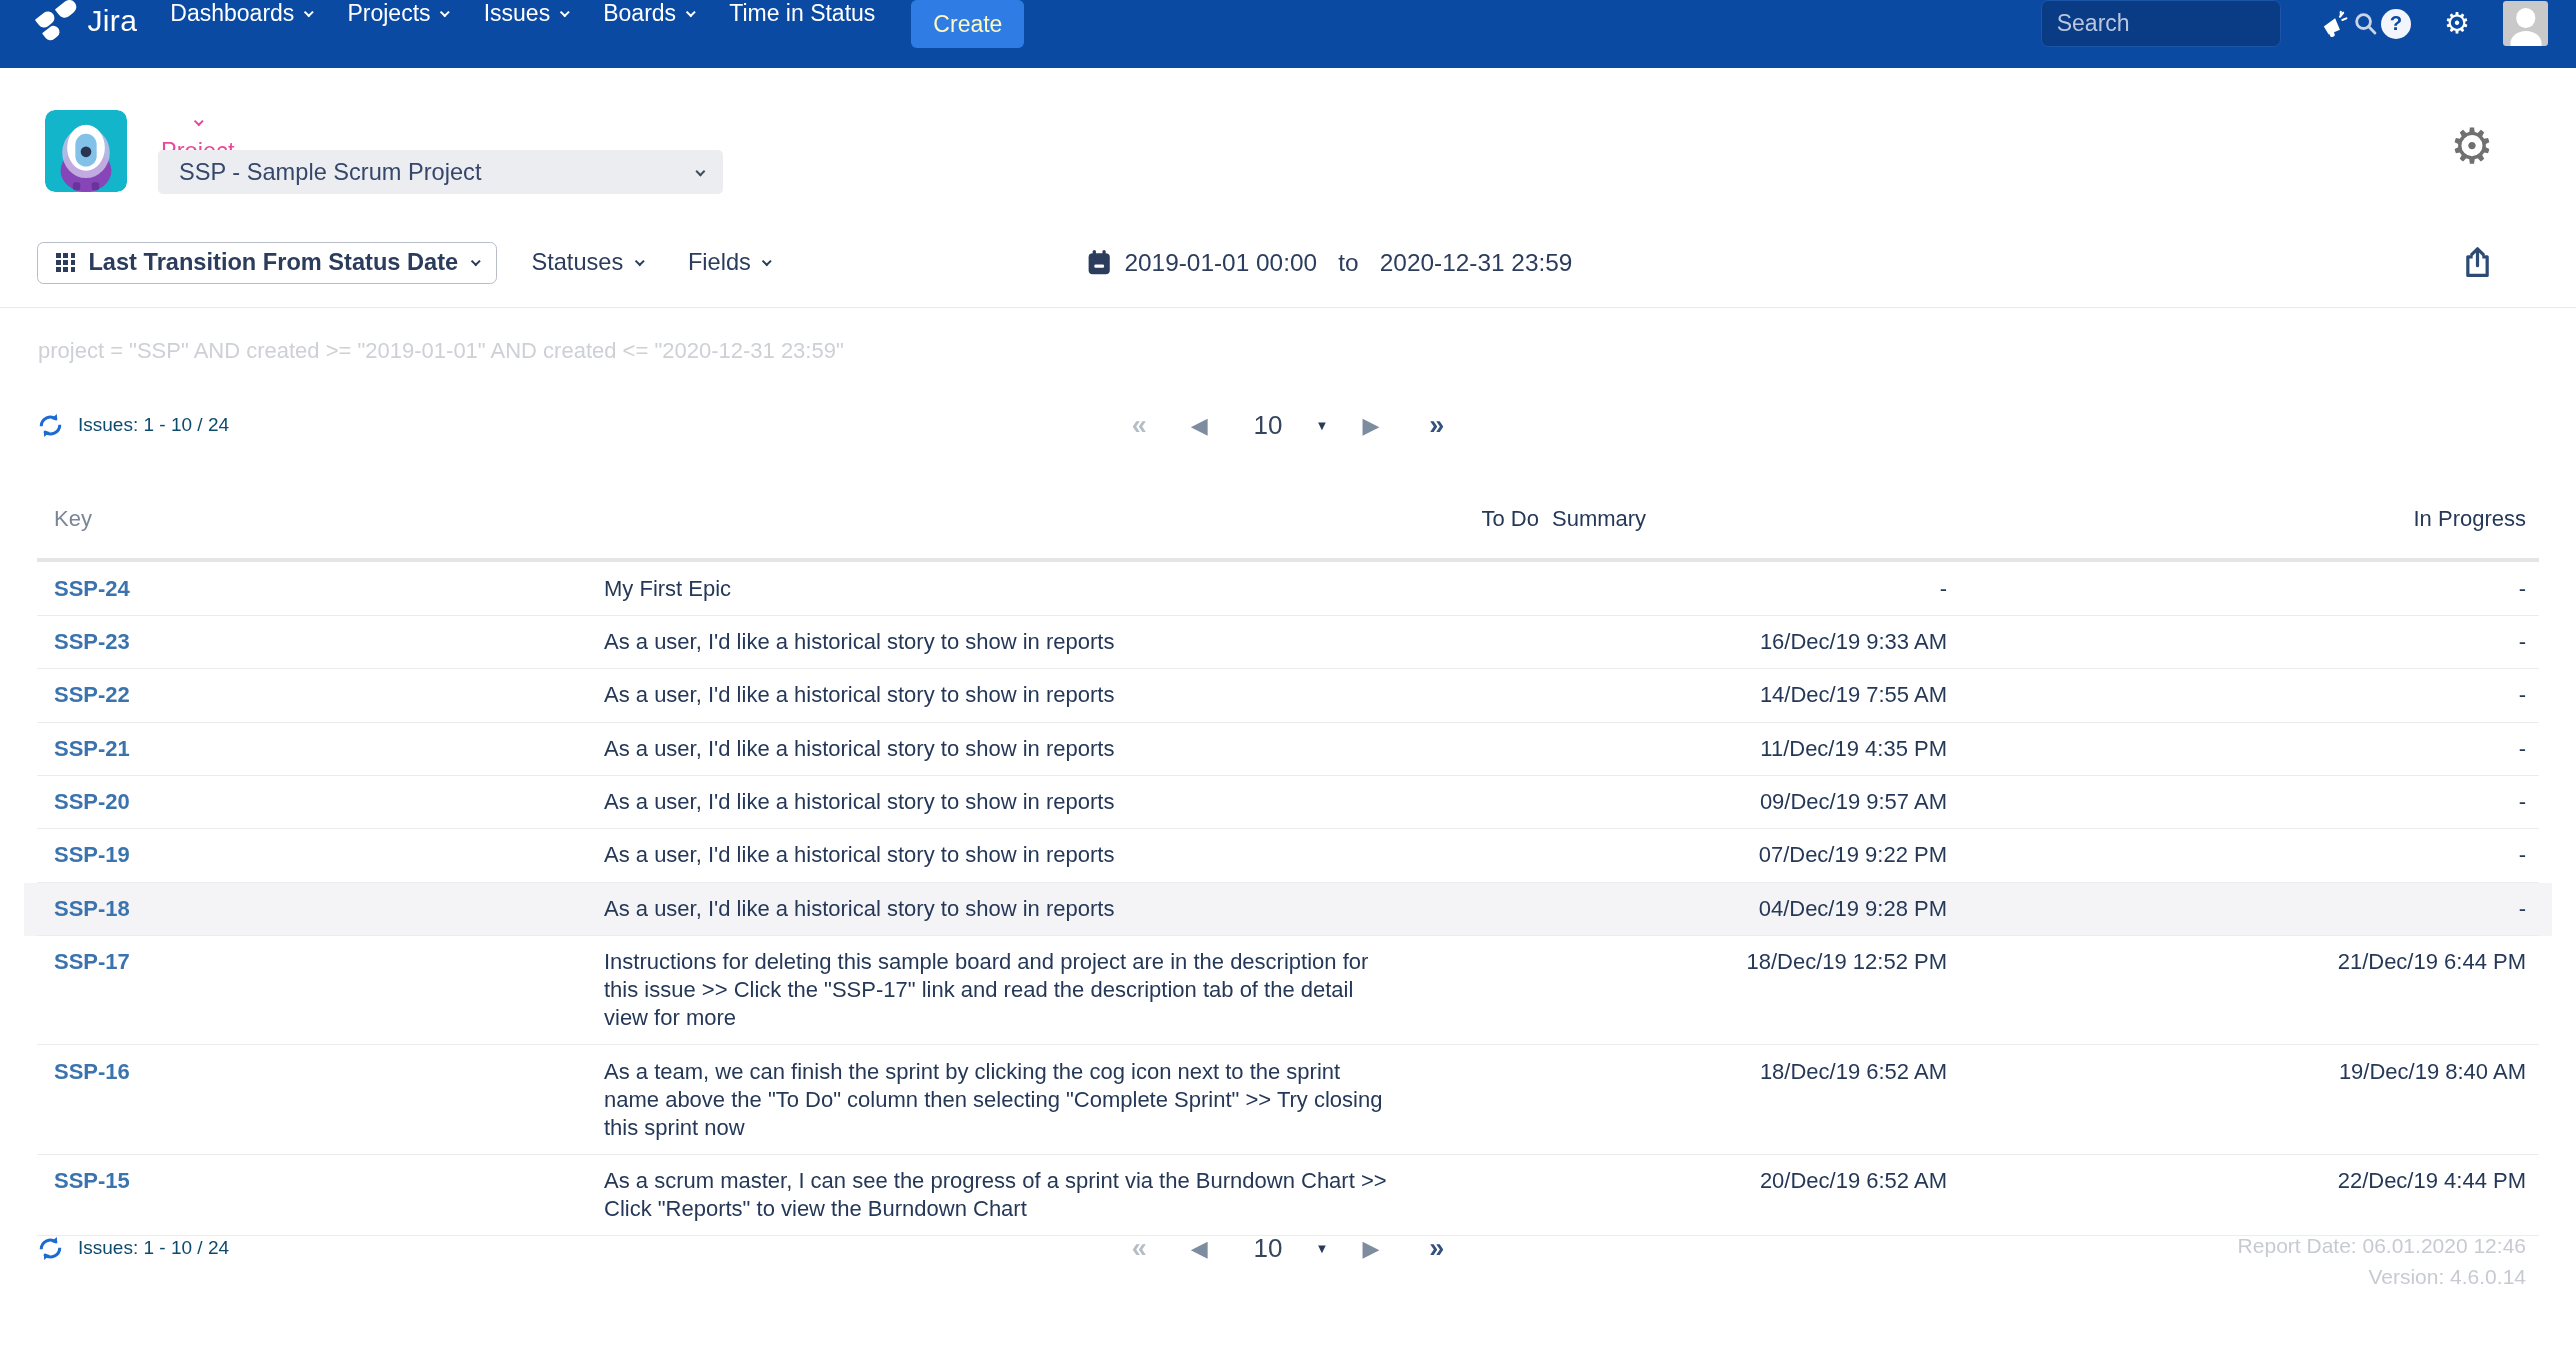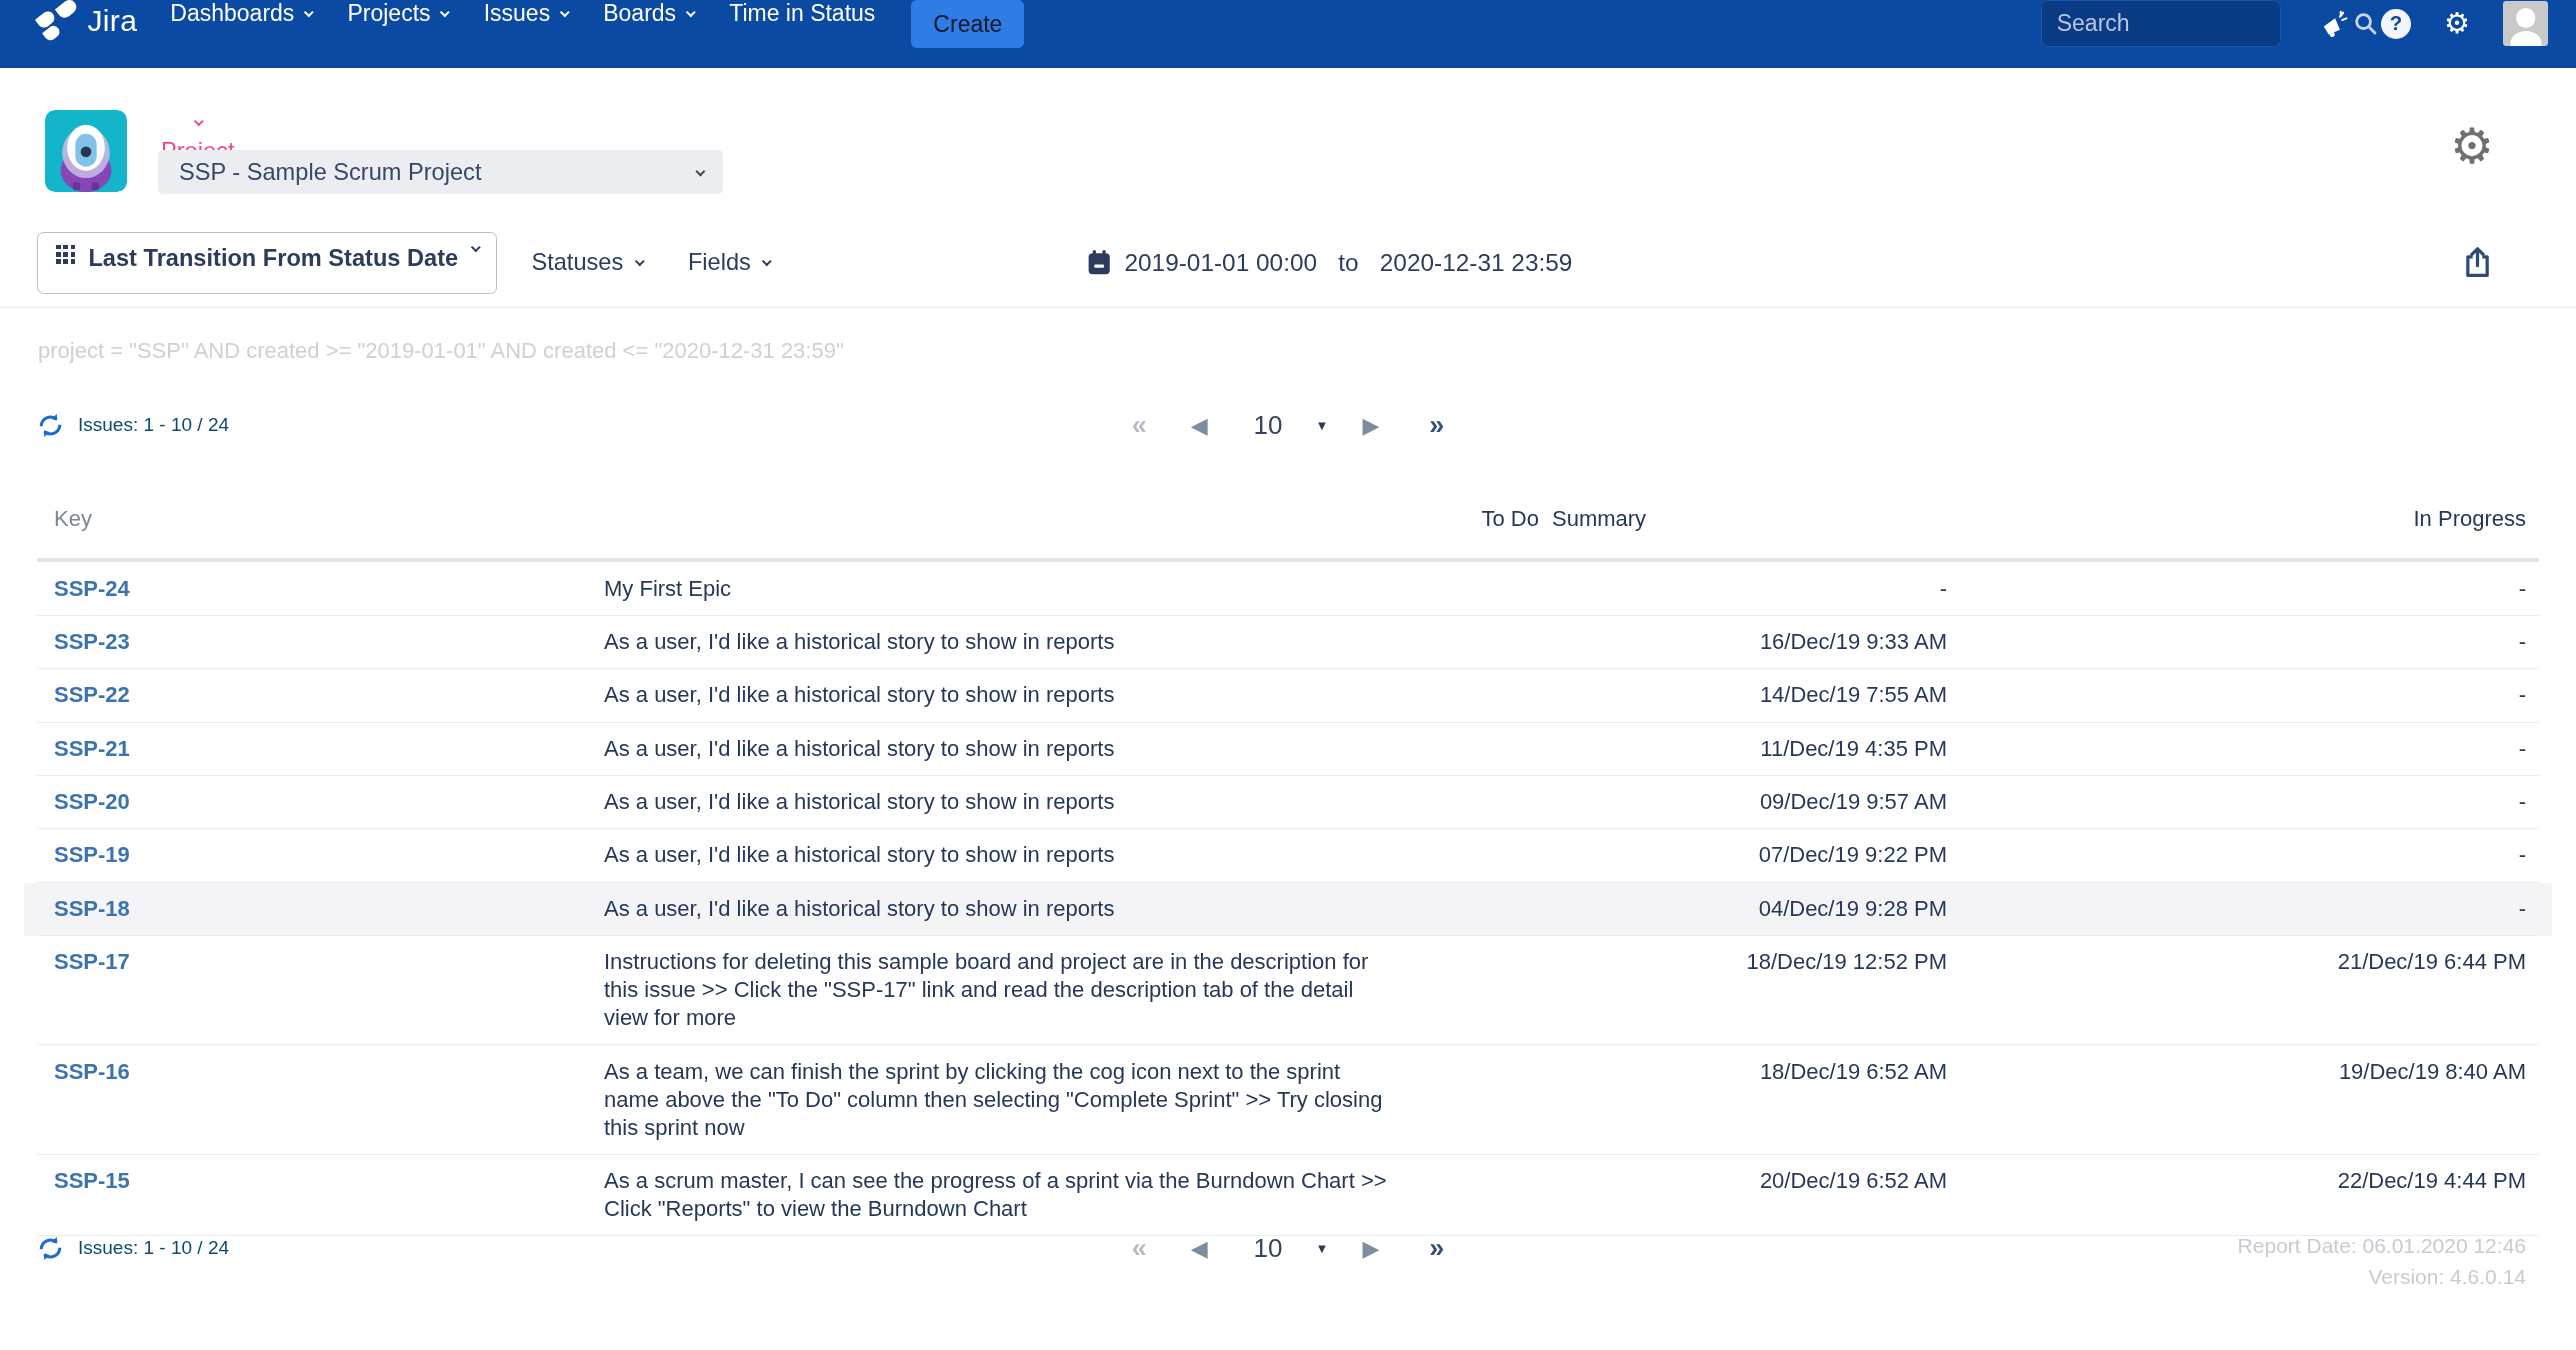--- a/index.html
+++ b/index.html
@@ -11,21 +11,21 @@
   .brand { display:flex; align-items:center; gap:11.4px; margin-right:33px; }
   .logo-mark { position:relative; width:39px; height:42px; }
   .leaf { position:absolute; background:#fff; }
   .leaf1 { width:19.5px; height:14px; right:0; top:1.6px;  border-radius:1.6px 11.4px 11.4px 11.4px; transform:rotate(-38deg); }
   .leaf2 { width:18px; height:13px; left:0;  top:13px; border-radius:1.6px 11.4px 11.4px 11.4px; transform:rotate(-38deg); }
   .leaf3 { width:16.3px; height:12.2px; left:6.5px; top:27px; border-radius:1.6px 10.6px 10.6px 10.6px; transform:rotate(-38deg); }
   .brand-text { color:#fff; font-size:30px; font-weight:500; letter-spacing:0.4px; }
   .nav-items { display:flex; align-items:center; gap:36px; }
   .nav-item { display:flex; align-items:center; gap:9.8px; color:#ffffff; font-size:23px; font-weight:500; cursor:pointer; }
   .chev { display:inline-block; width:7.3px; height:7.3px; border-right:2.4px solid currentColor; border-bottom:2.4px solid currentColor; transform:rotate(45deg) translateY(-1.6px); }
-  .create-btn { margin-left:36px; background:#2e7ce4; color:#0f172a; border:none; border-radius:5.7px; font-size:23px; font-weight:500; padding:10.6px 22px; font-family:inherit; cursor:pointer; }
+  .create-btn { margin-left:36px; background:#2e7ce4; color:#fef9c3; border:none; border-radius:5.7px; font-size:23px; font-weight:500; padding:10.6px 22px; font-family:inherit; cursor:pointer; }
   .nav-right { margin-left:auto; display:flex; align-items:center; gap:33px; }
   .search-box { width:240px; height:47px; background:#0a3c86; border:1.6px solid #1d56a8; border-radius:7.3px; display:flex; align-items:center; padding:0 14.6px; margin-right:4.9px; }
   .search-input { flex:1; background:transparent; border:none; outline:none; color:#dfe7f4; font-size:23px; font-family:inherit; }
   .search-input::placeholder { color:#b9c6dd; }
   .nav-icon { color:#fff; display:flex; align-items:center; justify-content:center; cursor:pointer; }
   .gear-glyph { font-size:29px; line-height:1; }
   .help-circle { width:30px; height:30px; border-radius:50%; background:#f2f5fb; color:#0b4aa2; font-size:20.3px; font-weight:bold; display:flex; align-items:center; justify-content:center; }
   .avatar { width:45px; height:45px; border-radius:3.3px; background:#c9c9c9; position:relative; overflow:hidden; cursor:pointer; }
   .avatar .head { position:absolute; left:50%; top:7.3px; transform:translateX(-50%); width:19.5px; height:19.5px; border-radius:50%; background:#fff; }
   .avatar .body { position:absolute; left:50%; bottom:-9.8px; transform:translateX(-50%); width:31px; height:24.4px; border-radius:50% 50% 0 0; background:#fff; }
@@ -34,21 +34,21 @@
   .pavatar { position:absolute; left:45px; top:110px; width:82px; height:82px; border-radius:9.8px; overflow:hidden; }
   .project-label { position:absolute; left:161px; top:119px; display:flex; align-items:center; gap:11.4px; color:#ec4899; font-size:23.6px; cursor:pointer;flex-direction:column; }
   .project-label .chev { border-width:2.4px; }
   .project-select { position:absolute; left:158px; top:150px; width:565px; height:44px; background:#ebedf1; border-radius:4.9px; display:flex; align-items:center; padding:0 21px; cursor:pointer; }
   .project-select .sel-text { flex:1; color:#36476a; font-size:23.6px; }
   .project-select .chev { color:#444d5c; width:6.5px; height:6.5px; border-width:2px; }
   .content-gear { position:absolute; left:2450px; top:122px; font-size:49px; color:#707070; line-height:1; cursor:pointer; }
 
   
   .filter-bar { position:absolute; left:37px; right:37px; top:235px; height:55px; display:flex; align-items:center; }
-  .metric-btn { display:flex; gap:13px; border:1.6px solid #b7bdc6; border-radius:6.5px; background:#fff; height:62px; padding:12px 18px; cursor:pointer; }
+  .metric-btn { display:flex; align-items:center; gap:13px; border:1.6px solid #b7bdc6; border-radius:6.5px; background:#fff; height:42px; padding:12px 18px; cursor:pointer; }
   .grid-icon { display:grid; grid-template-columns:repeat(3,4.9px); grid-auto-rows:4.9px; gap:2.4px; }
   .grid-icon span { background:#2b3c5c; }
   .metric-label { color:#2b3c5c; font-size:23.6px; font-weight:bold; }
   .metric-btn .chev, .text-drop .chev { color:#2b3c5c; }
   .text-drop { display:flex; align-items:center; gap:11.4px; color:#2b3c5c; font-size:23.6px; cursor:pointer; }
   .drop-statuses { margin-left:34px; }
   .drop-fields { margin-left:46px; }
   .date-range { position:absolute; left:1050px; top:0; height:100%; display:flex; align-items:center; gap:9.8px; color:#2b3c5c; font-size:24.4px; }
   .date-range .to-word { margin:0 11.4px; }
   .cal-icon { margin-right:3.3px; }

